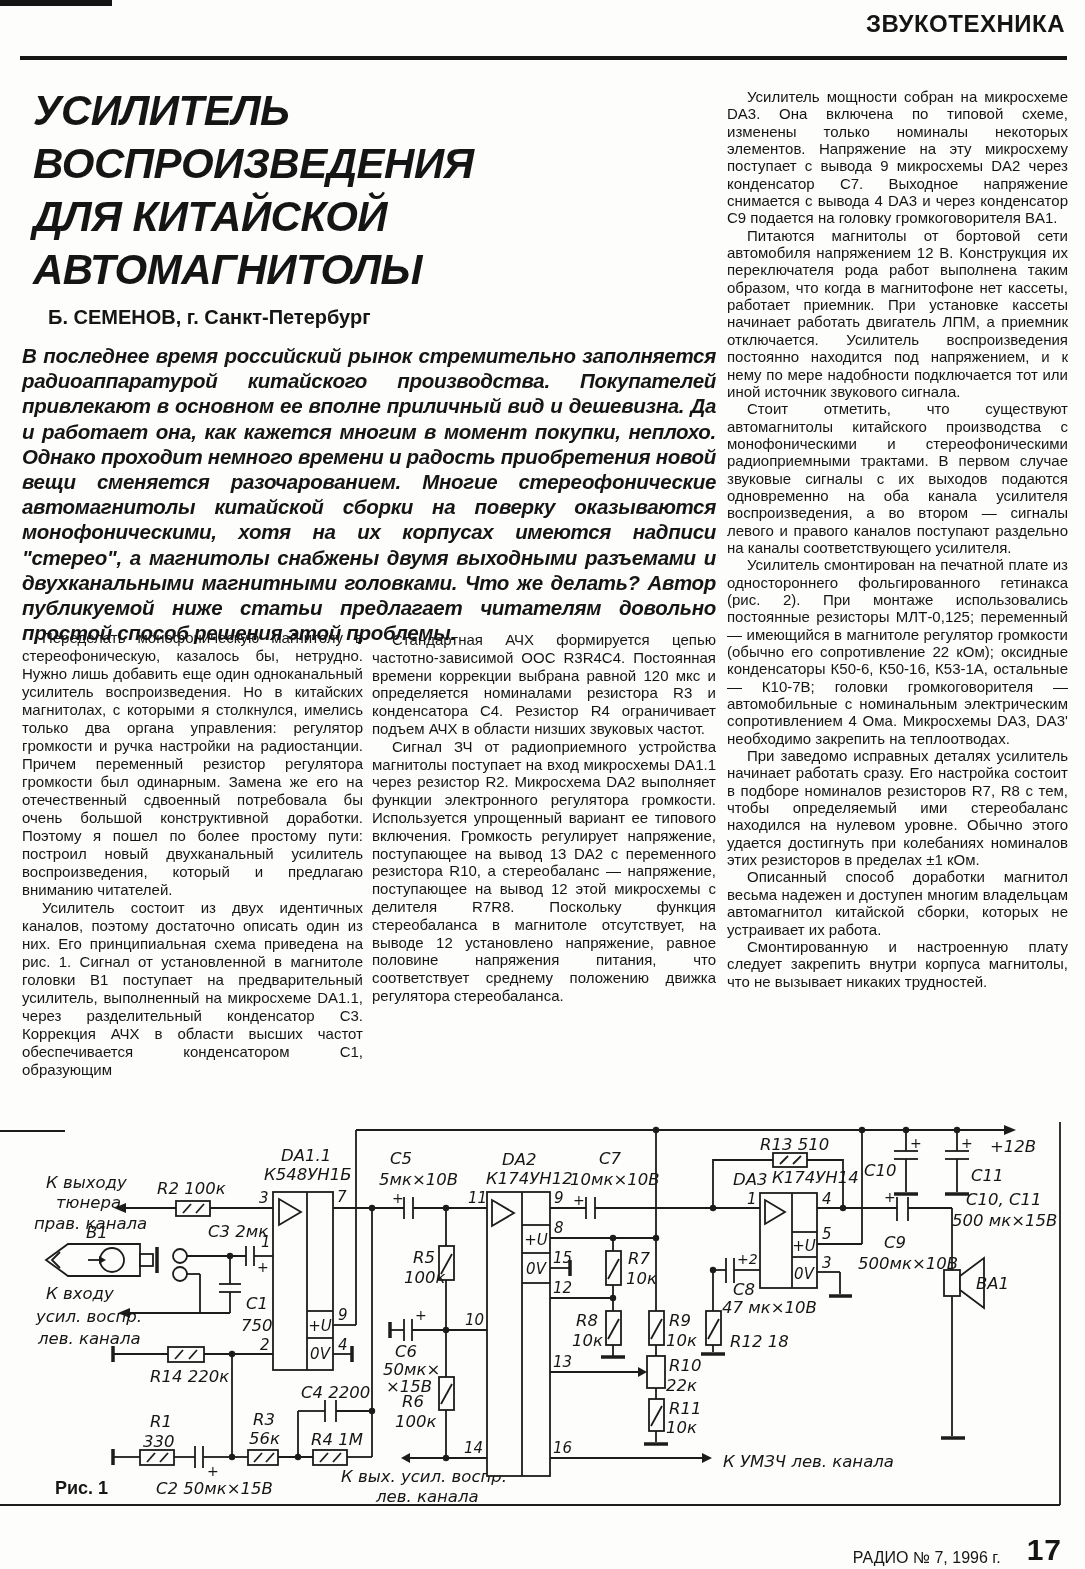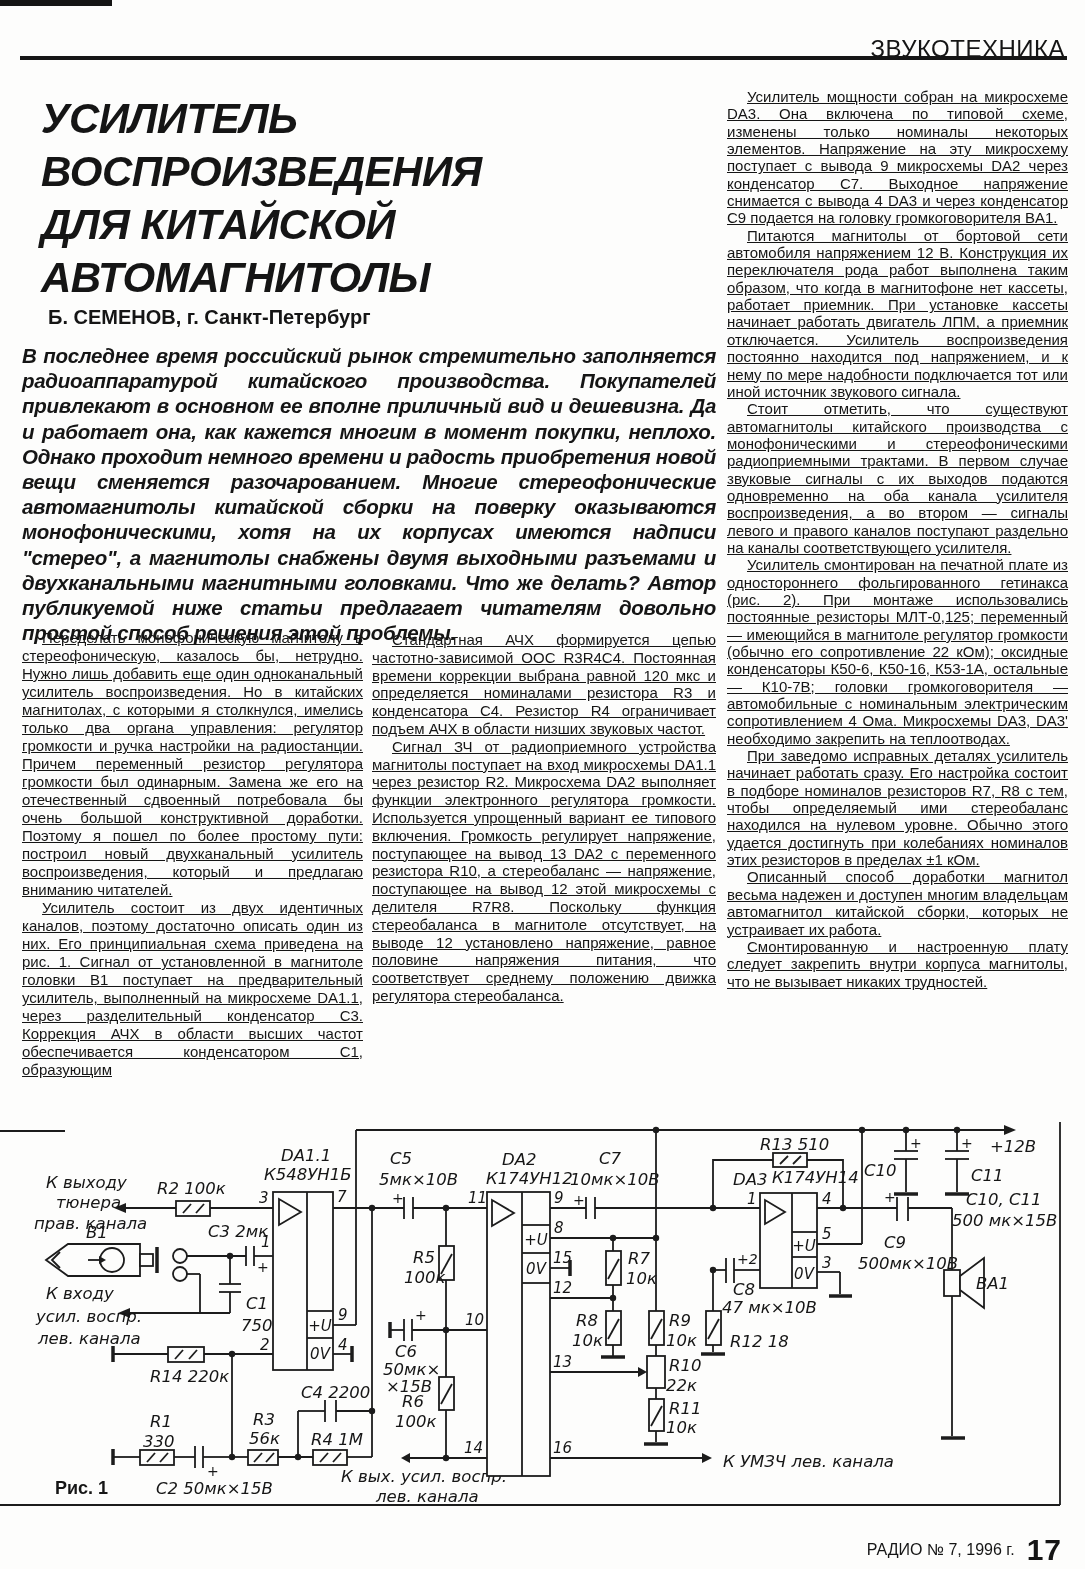--- a/index.html
+++ b/index.html
@@ -1,35 +1,35 @@
 <!DOCTYPE html>
 <html><head>
 <meta charset="utf-8">
 <style>
   html,body{margin:0;padding:0;}
   body{width:1085px;height:1569px;position:relative;background:#fdfdfc;color:#151515;
        font-family:"Liberation Sans",sans-serif;overflow:hidden;}
   .abs{position:absolute;}
   .top-mark{left:0;top:0;width:112px;height:6px;background:#141414;}
-  .section-header{left:565px;top:35px;width:500px;text-align:right;
-       font-size:24px;font-weight:normal;letter-spacing:.5px;}
+  .section-header{left:565px;top:10px;width:500px;text-align:right;
+       font-size:24px;font-weight:bold;letter-spacing:.5px;}
   .header-rule{left:20px;top:56px;width:1047px;height:4px;background:#161616;}
-  .title{left:33px;top:84px;width:680px;margin:8px;font-size:42px;line-height:53px;
+  .title{left:33px;top:84px;width:680px;margin:0;font-size:42px;line-height:53px;
        font-weight:bold;font-style:italic;letter-spacing:-.5px;}
   .author{left:48px;top:306px;font-size:20px;font-weight:bold;}
   .lead{left:22px;top:343px;width:694px;font-size:20.5px;line-height:25.2px;
        font-weight:bold;font-style:italic;text-align:justify;letter-spacing:-.3px;}
   .col{text-align:justify;}
-  .col p{margin:0;text-decoration:underline;}
+  .col p{margin:0;}
   .col p.ind{text-indent:20px;}
   .col1{left:22px;top:629px;width:341px;font-size:15px;line-height:18px;}
   .col2{left:372px;top:631px;width:344px;font-size:15px;line-height:17.8px;}
   .col3{left:727px;top:88px;width:341px;font-size:15px;line-height:17.35px;}
   .footer{left:0;top:1533px;width:1062px;display:flex;justify-content:flex-end;
-       align-items:center;gap:12px;}
+       align-items:flex-end;gap:26px;}
   .footer .journal{font-size:16px;}
   .footer .pagenum{font-size:30px;font-weight:bold;letter-spacing:1px;}
   svg{position:absolute;left:0;top:1100px;}
   .w{stroke:#1c1c1c;stroke-width:1.8;fill:none;}
   .cmp{stroke:#1c1c1c;stroke-width:1.8;fill:#fdfdfc;}
   .dot{fill:#1c1c1c;stroke:none;}
   .gnd{stroke:#1c1c1c;stroke-width:3.5;fill:none;}
   .s-txt{font:italic 16.5px "DejaVu Sans",sans-serif;fill:#161616;}
   .s-pin{font:italic 15px "DejaVu Sans",sans-serif;fill:#161616;}
   .s-sm{font:italic 14px "DejaVu Sans",sans-serif;fill:#161616;}

